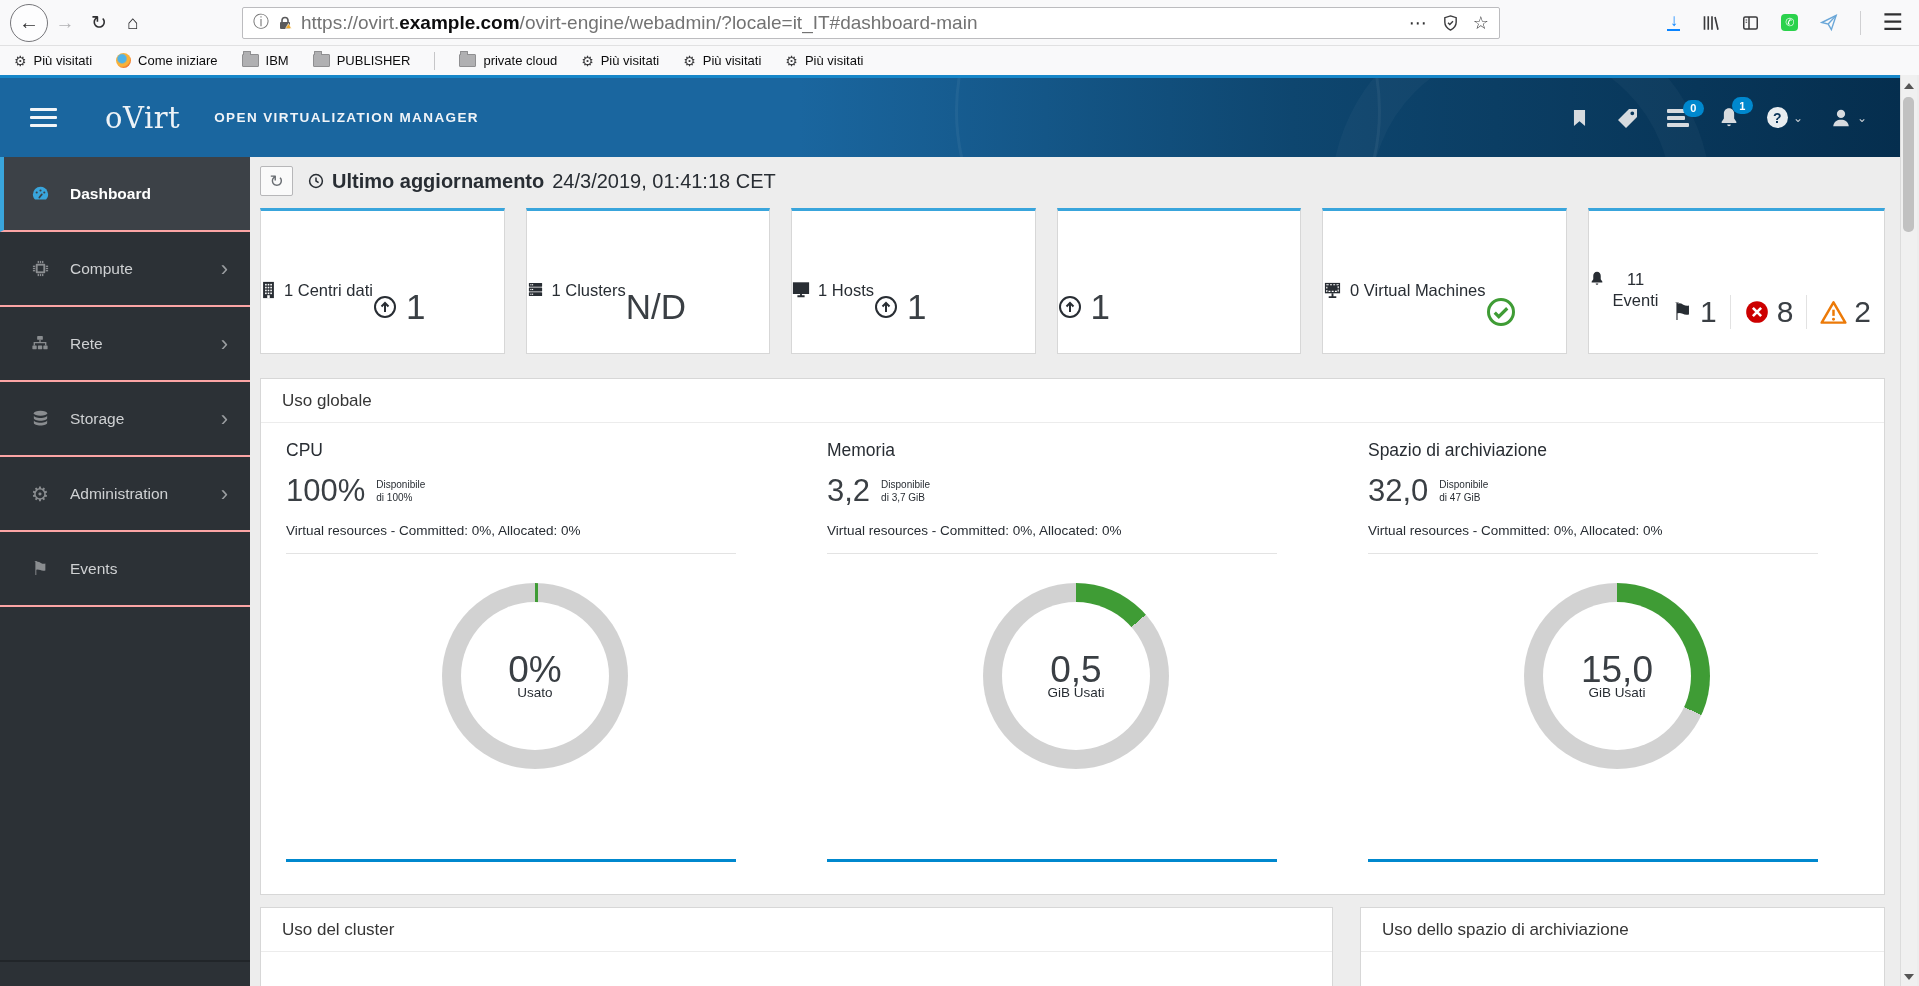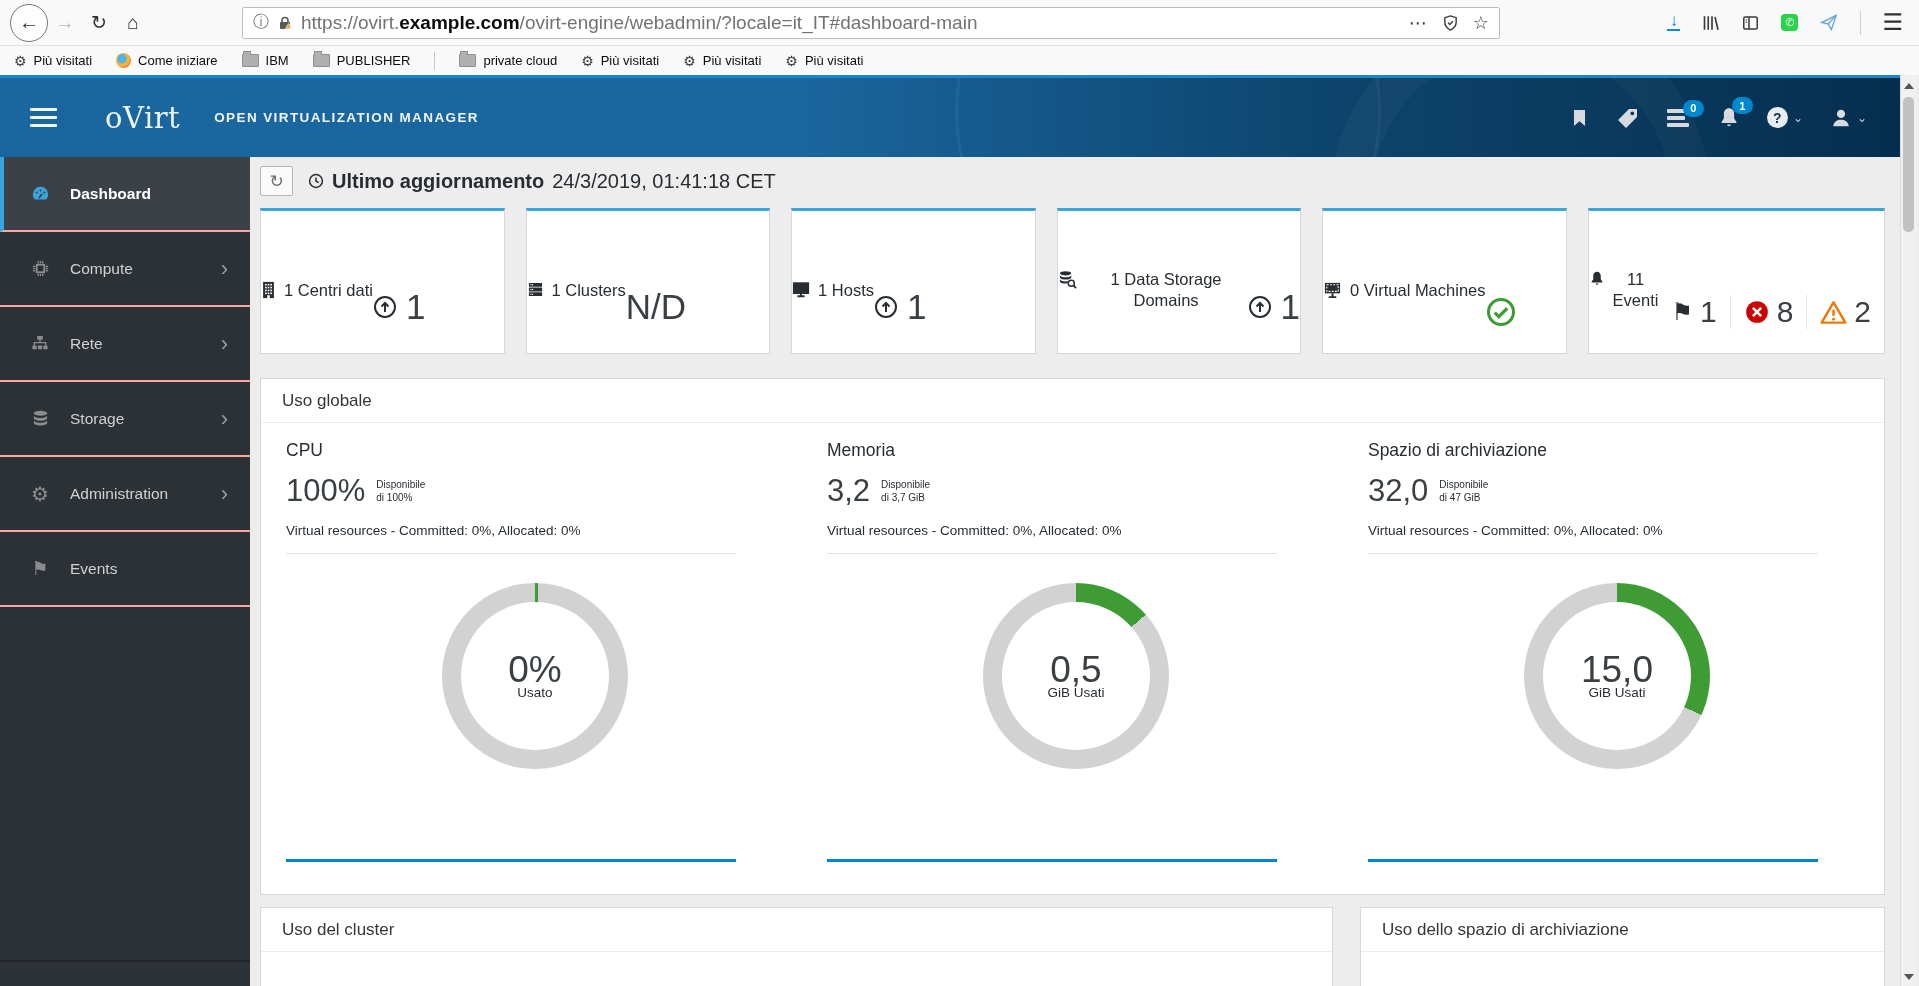--- a/index.html
+++ b/index.html
@@ -433,34 +433,20 @@
       <div class="card-value">
         <svg width="24" height="24" viewBox="0 0 24 24">
             <circle cx="12" cy="12" r="10" fill="none" stroke="#282d33" stroke-width="2"></circle>
             <path d="M12 17V8M8.5 11.5L12 8l3.5 3.5" fill="none" stroke="#282d33" stroke-width="2"></path>
           </svg>
         <span>1</span>
       </div>
     </div>
 
     <div class="card">
-      <div class="card-title">
-        <span class="cicn">
-          <svg width="19" height="19" viewBox="0 0 20 20">
-              <g fill="#282d33">
-                <ellipse cx="8" cy="3.5" rx="6" ry="2.2"></ellipse>
-                <path d="M2 5.5c0 1.2 2.7 2.2 6 2.2s6-1 6-2.2v2.4c0 1.2-2.7 2.2-6 2.2s-6-1-6-2.2z"></path>
-                <path d="M2 9.8c0 1.2 2.7 2.2 6 2.2 1 0 1.9-.1 2.7-.3-.4.6-.7 1.4-.7 2.2v.1c-.6.1-1.3.2-2 .2-3.3 0-6-1-6-2.2z"></path>
-              </g>
-              <circle cx="14" cy="14" r="3.2" fill="none" stroke="#282d33" stroke-width="1.6"></circle>
-              <path d="M16.4 16.4L19 19" stroke="#282d33" stroke-width="1.8"></path>
-            </svg>
-        </span>
-        <span>1 Data Storage Domains</span>
-      </div>
       <div class="card-value">
         <svg width="24" height="24" viewBox="0 0 24 24">
             <circle cx="12" cy="12" r="10" fill="none" stroke="#282d33" stroke-width="2"></circle>
             <path d="M12 17V8M8.5 11.5L12 8l3.5 3.5" fill="none" stroke="#282d33" stroke-width="2"></path>
           </svg>
         <span>1</span>
       </div>
     </div>
 
     <div class="card">

